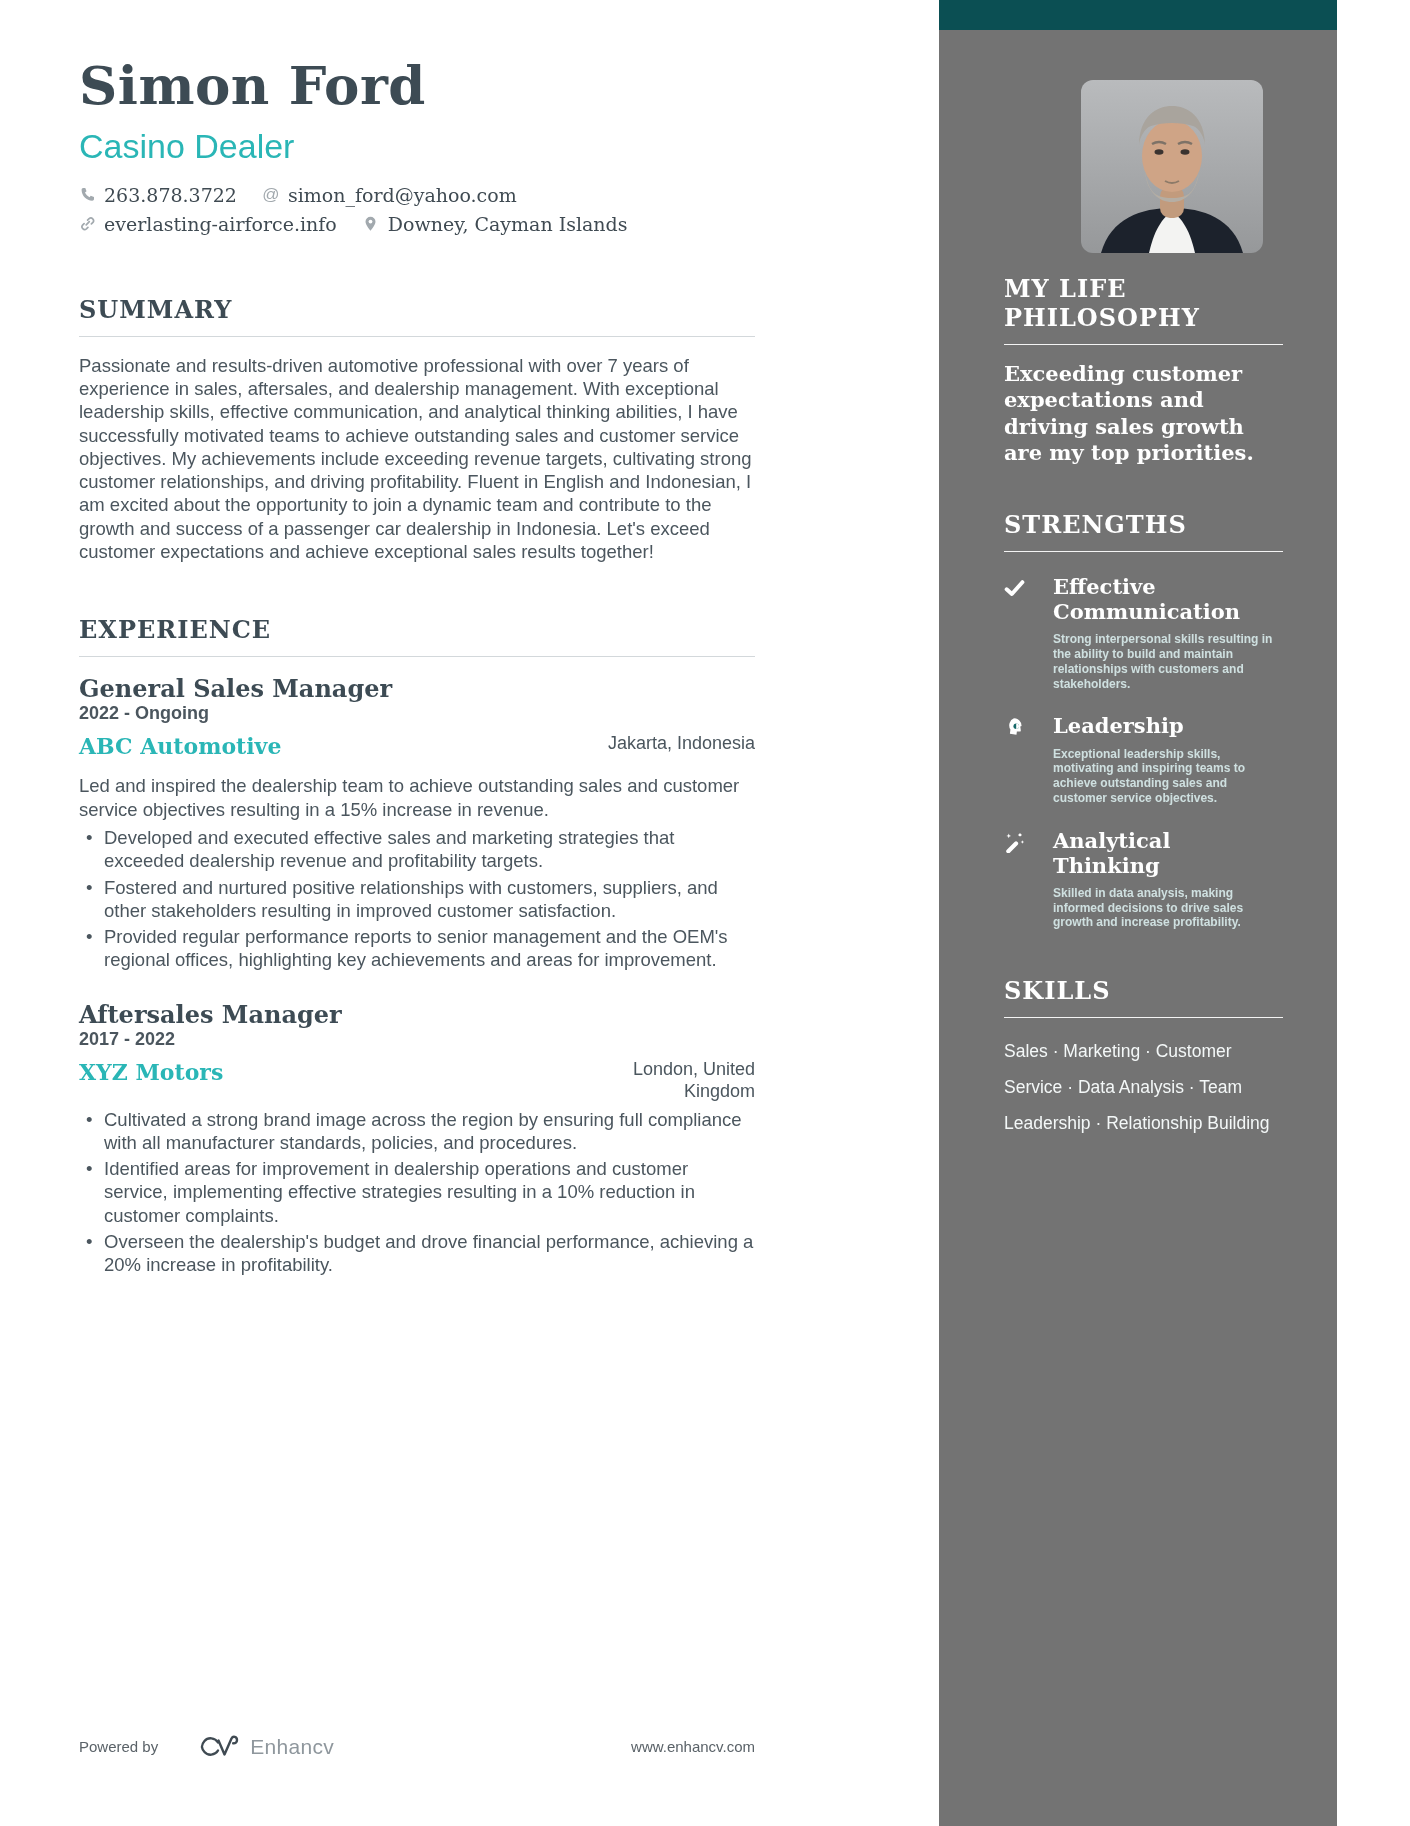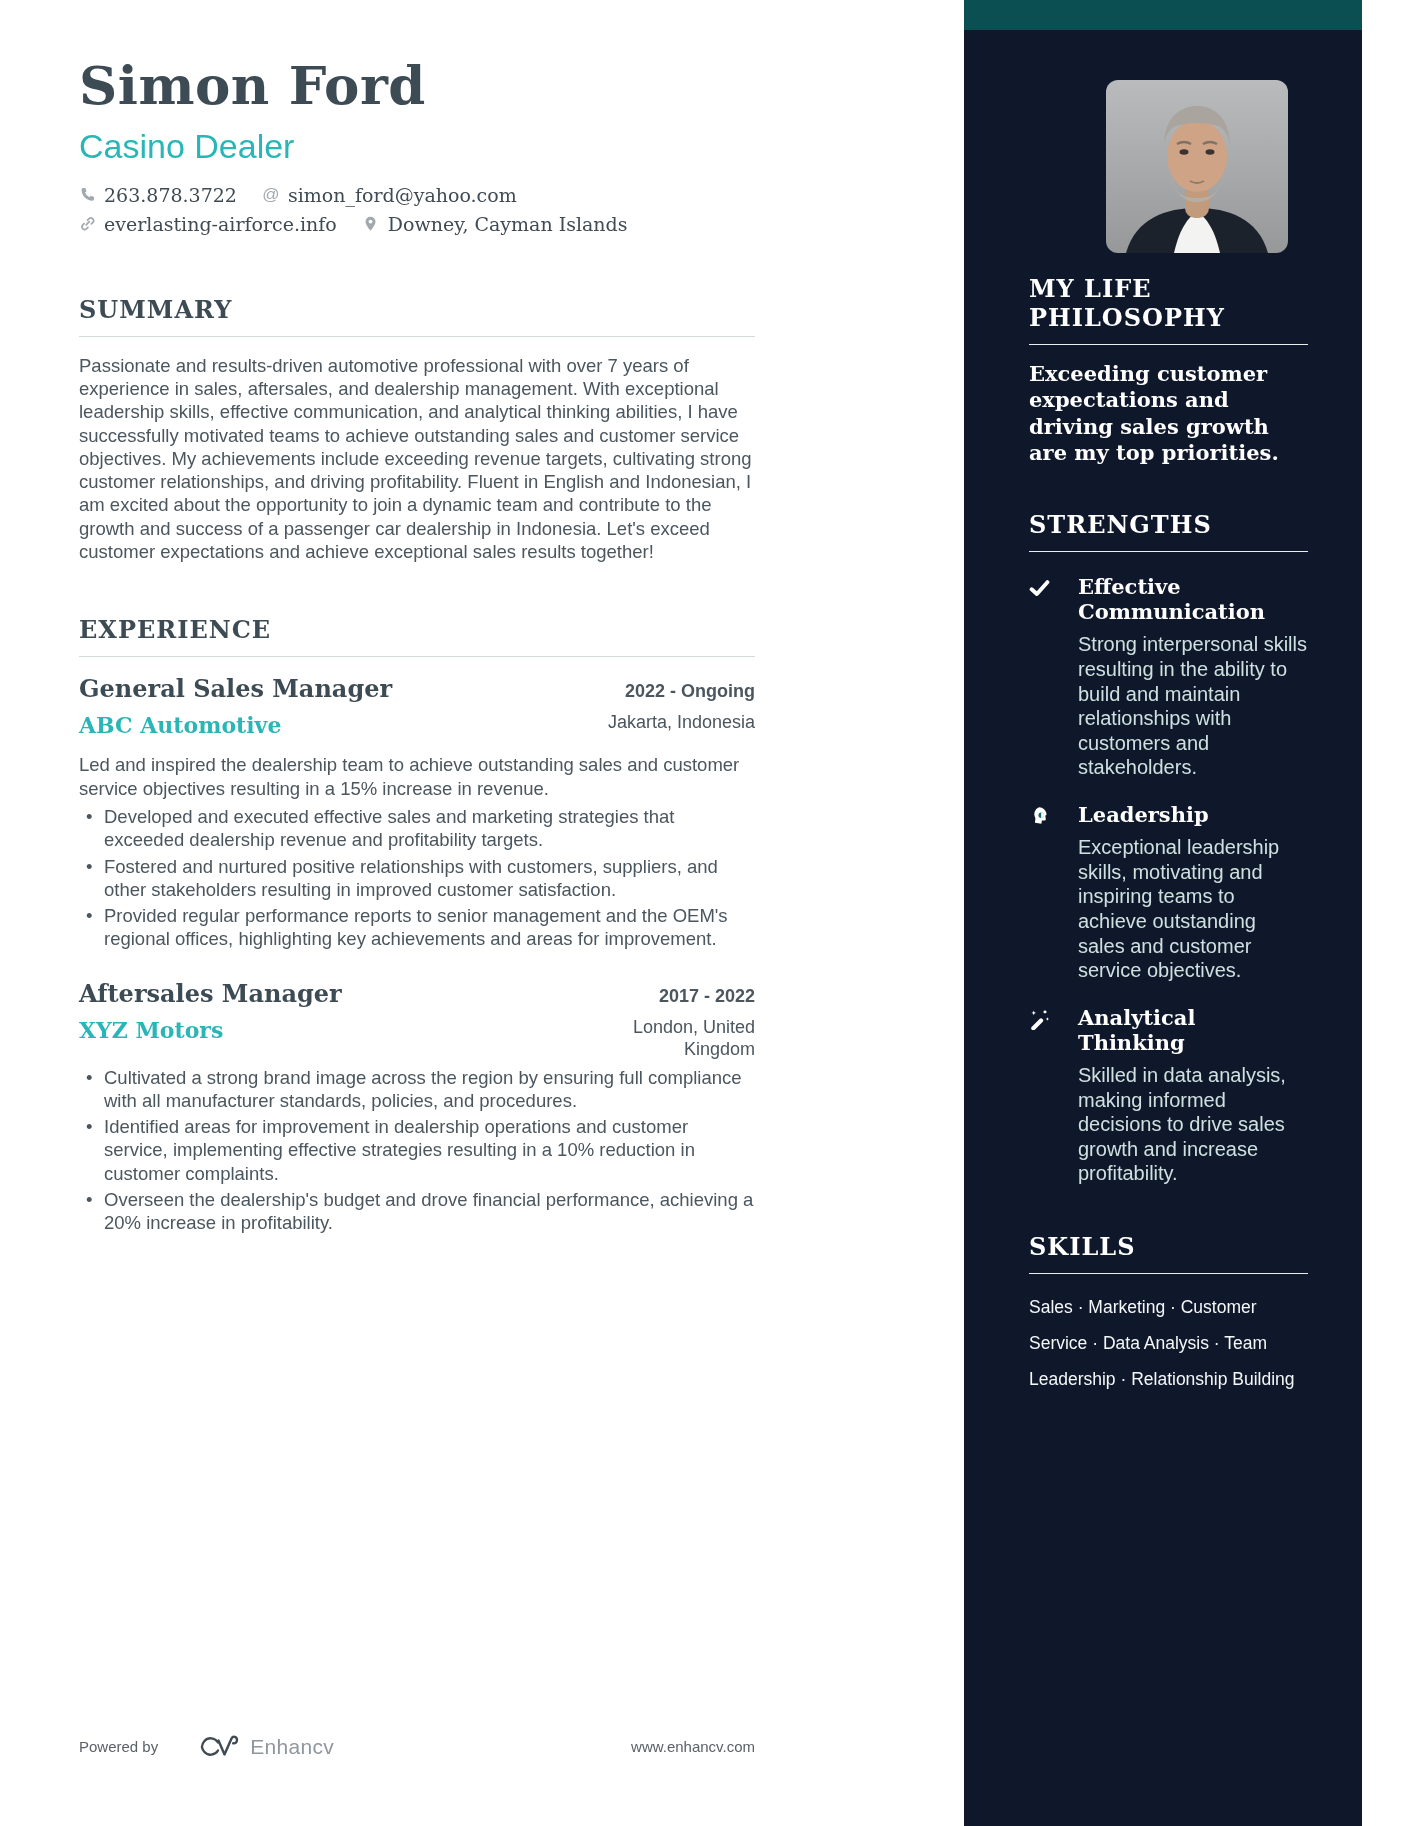--- a/index.html
+++ b/index.html
@@ -20,50 +20,50 @@
 
   .section-title { font-family:"DejaVu Serif","Liberation Serif",serif; font-weight:600;
                    font-size:24px; color:#3d4b54; letter-spacing:1px; }
   .rule { height:1px; background:#d3d8db; margin:12px 0 17px; }
   .body-text { font-size:18.5px; line-height:1.26; color:#4b565e; }
 
   .summary-block { margin-top:60px; }
   .experience-block { margin-top:52px; }
 
   .job { margin-top:2px; }
-  .job-head { display:flex; justify-content:space-between; align-items:baseline; margin-top:12px; }
+  .job-head { display:flex; justify-content:space-between; align-items:baseline; margin-top:12px;flex-direction:column; }
   .job-title { font-family:"DejaVu Serif","Liberation Serif",serif; font-weight:600;
                font-size:24px; color:#3d4b54; }
   .job-date { font-size:18px; color:#4b565e; white-space:nowrap;font-weight:bold; }
   .job-sub { display:flex; justify-content:space-between; align-items:flex-start; margin-top:9px; }
   .company { font-family:"DejaVu Serif","Liberation Serif",serif; font-weight:600;
              font-size:22px; color:#2ab6b6; }
   .location { font-size:18px; color:#4b565e; text-align:right; max-width:180px; line-height:1.22; }
   .job-desc { margin-top:15px; }
   .bullets { list-style:none; margin:5px 0 28px; }
   .bullets li { position:relative; padding-left:25px; margin-top:3px; }
   .bullets li::before { content:"•"; position:absolute; left:7px; top:0; color:#4b565e; }
 
   
-  .sidebar { position:absolute; left:964px; top:0; width:398px; height:1826px; background:#0f172a; }
+  .sidebar { position:absolute; left:939px; top:0; width:398px; height:1826px; background:#737373; }
   .side-band { height:30px; width:100%; background:#0b4f53; }
   .photo { width:182px; height:173px; margin:50px 0 0 142px; border-radius:12px; overflow:hidden; }
   .side-content { padding:0 54px 0 65px; }
   .side-title { font-family:"DejaVu Serif","Liberation Serif",serif; font-weight:600;
                 font-size:24px; color:#ffffff; letter-spacing:1px; }
   .side-rule { height:1px; background:rgba(255,255,255,.92); margin:12px 0 16px; }
   .philosophy { margin-top:21px; }
   .philosophy-text { font-family:"DejaVu Serif","Liberation Serif",serif; font-weight:600;
                      font-size:21px; line-height:1.25; color:#ffffff; }
   .strengths { margin-top:44px; }
   .strength { display:flex; gap:28px; margin-top:22px; }
   .s-icon { flex:0 0 21px; width:21px; height:21px; margin-top:4px; }
   .s-title { font-family:"DejaVu Serif","Liberation Serif",serif; font-weight:600;
              font-size:21px; line-height:1.2; color:#ffffff; }
-  .s-desc { margin-top:8px; font-size:20px; line-height:1.23; color:#cfe0e0; }
+  .s-desc { margin-top:8px; font-size:12px; line-height:1.23; color:#cfe0e0;font-weight:bold; }
   .skills { margin-top:46px; }
   .skills-text { font-size:17.5px; line-height:2.05; color:#f4f8f8; }
 
   
   .footer { position:absolute; left:79px; top:1734px; width:676px;
             display:flex; justify-content:space-between; align-items:center; }
   .footer-left { display:flex; align-items:center; }
   .powered { font-size:15px; color:#5a6268; }
   .brand-logo { margin-left:40px; display:inline-flex; }
   .brand-name { margin-left:10px; font-size:21px; color:#8f979d; letter-spacing:.3px; }

